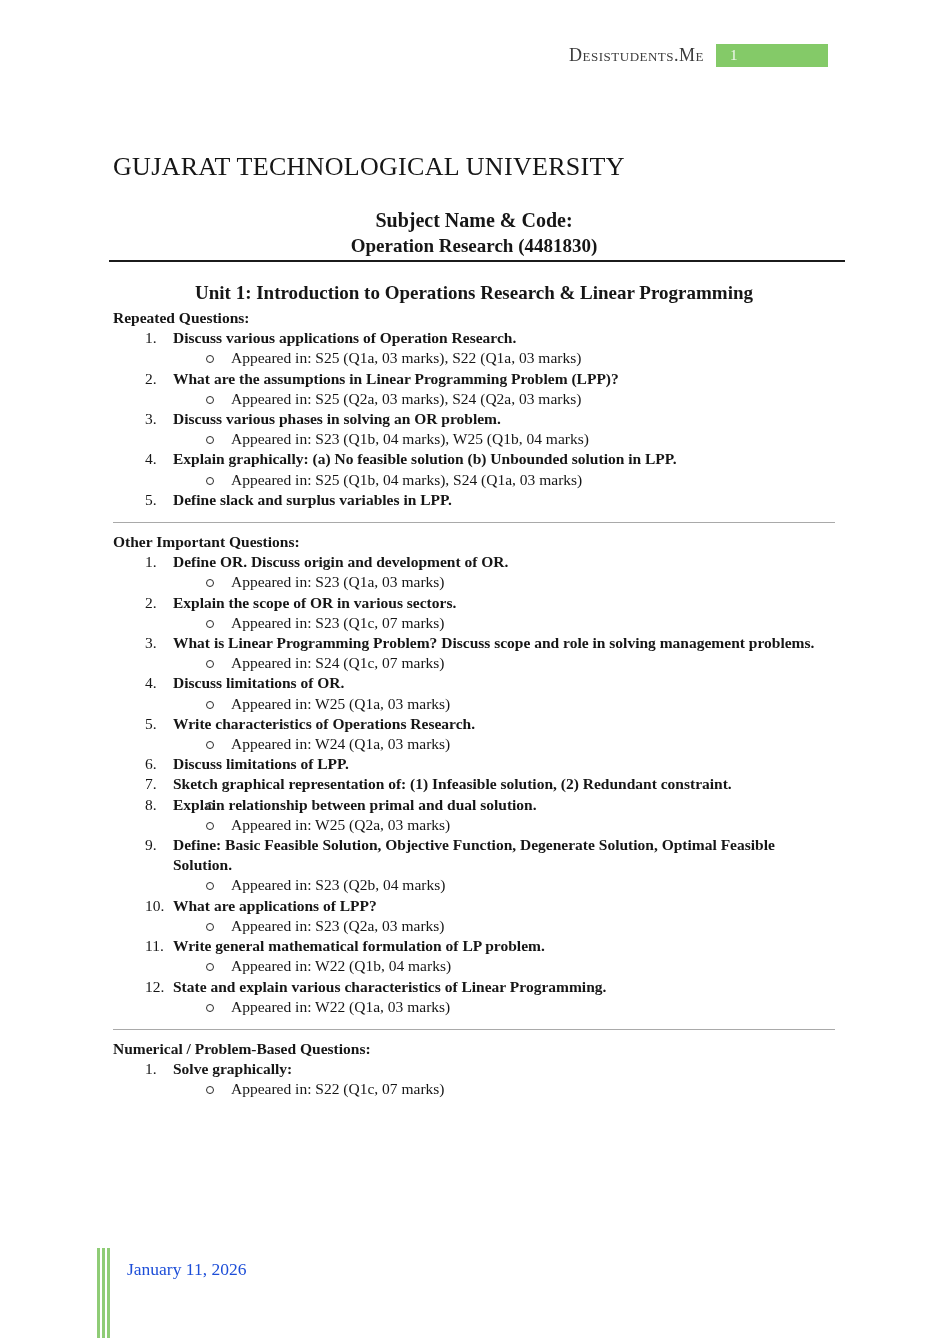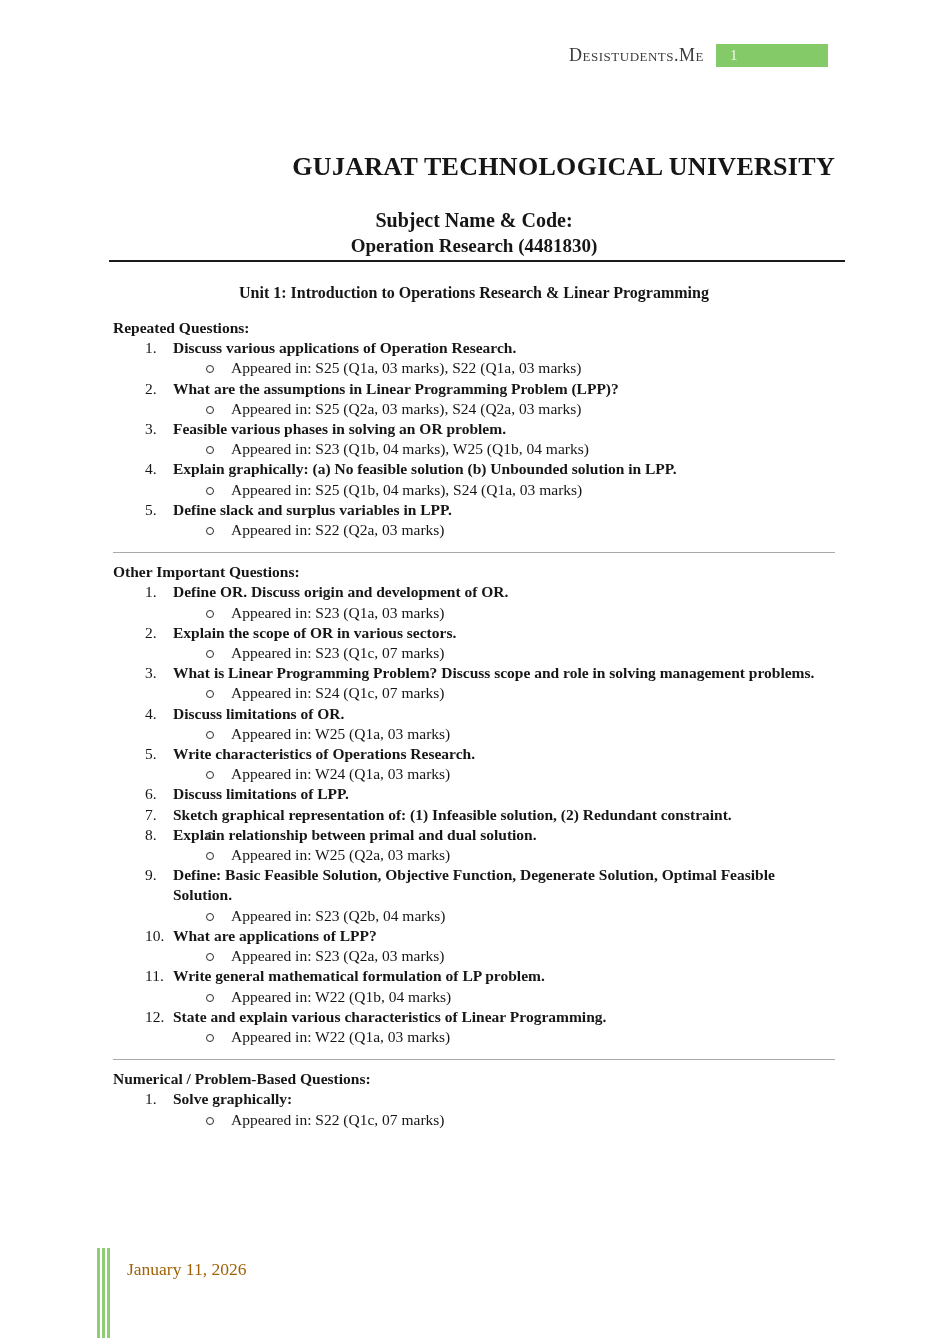--- a/index.html
+++ b/index.html
@@ -27,47 +27,47 @@
     width: 112px; height: 23px;
     background: #84ca68;
     color: #f4f9f1; font-size: 15px; line-height: 23px;
     padding-left: 14px; box-sizing: border-box;
     margin-right: 5px;
   }
 
   
   .content { position: absolute; left: 113px; top: 0; width: 722px; }
   .doc-title {
-    margin-top: 150px; text-align: right;
-    font-size: 26px; font-weight: bold; line-height: 34px;
+    margin-top: 150px; text-align: left;
+    font-size: 26px; font-weight: normal; line-height: 34px;
     letter-spacing: 0.3px;
   }
   .doc-subtitle {
     margin-top: 6px; text-align: center;
     font-size: 17px; font-weight: bold; line-height: 21px;
   }
   .subject-label {
     margin-top: 24px; text-align: center;
     font-size: 20px; font-weight: bold; line-height: 25px;
   }
   .subject-value {
     text-align: center;
     font-size: 19px; font-weight: bold; line-height: 25px;
   }
   .title-rule {
     margin-top: 2px; margin-left: -4px; margin-right: -10px;
     border-bottom: 2.5px solid #1b1b1b;
   }
   .unit-heading {
     margin-top: 19px; text-align: center;
-    font-size: 16px; font-weight: bold; line-height: 23px;
+    font-size: 19px; font-weight: bold; line-height: 23px;
   }
 
   
-  .sections { margin-top: 14px; font-size: 15.5px; line-height: 20.2px; }
+  .sections { margin-top: 4px; font-size: 15.5px; line-height: 20.2px; }
   .sec-heading { font-weight: bold; }
   .divider {
     border-bottom: 1px solid #a9a9a9;
     margin: 12px 0 9px 0;
   }
   .q-row { display: flex; padding-left: 32px; }
   .q-num { width: 28px; flex-shrink: 0; }
   .q-text { font-weight: bold; flex: 1; }
   .sub-row { display: flex; padding-left: 92px; }
   .bullet-box { width: 26px; flex-shrink: 0; position: relative; }
@@ -84,21 +84,21 @@
   
   .footer-bars {
     position: absolute; left: 97px; top: 1248px; bottom: 0;
     display: flex;
   }
   .footer-bars .bar {
     width: 2.5px; background: #8fcc76; margin-right: 2.6px; height: 100%;
   }
   .footer-date {
     position: absolute; left: 127px; top: 1259px;
-    font-size: 17.5px; color: #a16207;
+    font-size: 17.5px; color: #1d4ed8;
   }
 </style>
 </head>
 <body>
 
 <div class="page">
 
   <div class="page-header">
     <span class="site-name">Desistudents.Me</span>
     <span class="page-badge">1</span>
@@ -132,21 +132,21 @@
           <div class="sub-row">
             <span class="bullet-box">
               <span class="o-bullet"></span>
             </span>
             <span class="sub-text">Appeared in: S25 (Q2a, 03 marks), S24 (Q2a, 03 marks)</span>
           </div>
         </div>
         <div class="q-item">
           <div class="q-row">
             <span class="q-num">3.</span>
-            <span class="q-text">Feasible various phases in solving an OR problem.</span>
+            <span class="q-text">Discuss various phases in solving an OR problem.</span>
           </div>
           <div class="sub-row">
             <span class="bullet-box">
               <span class="o-bullet"></span>
             </span>
             <span class="sub-text">Appeared in: S23 (Q1b, 04 marks), W25 (Q1b, 04 marks)</span>
           </div>
         </div>
         <div class="q-item">
           <div class="q-row">
@@ -157,26 +157,20 @@
             <span class="bullet-box">
               <span class="o-bullet"></span>
             </span>
             <span class="sub-text">Appeared in: S25 (Q1b, 04 marks), S24 (Q1a, 03 marks)</span>
           </div>
         </div>
         <div class="q-item">
           <div class="q-row">
             <span class="q-num">5.</span>
             <span class="q-text">Define slack and surplus variables in LPP.</span>
-          </div>
-          <div class="sub-row">
-            <span class="bullet-box">
-              <span class="o-bullet"></span>
-            </span>
-            <span class="sub-text">Appeared in: S22 (Q2a, 03 marks)</span>
           </div>
         </div>
         <div class="divider"></div>
         <div class="sec-heading">Other Important Questions:</div>
         <div class="q-item">
           <div class="q-row">
             <span class="q-num">1.</span>
             <span class="q-text">Define OR. Discuss origin and development of OR.</span>
           </div>
           <div class="sub-row">

